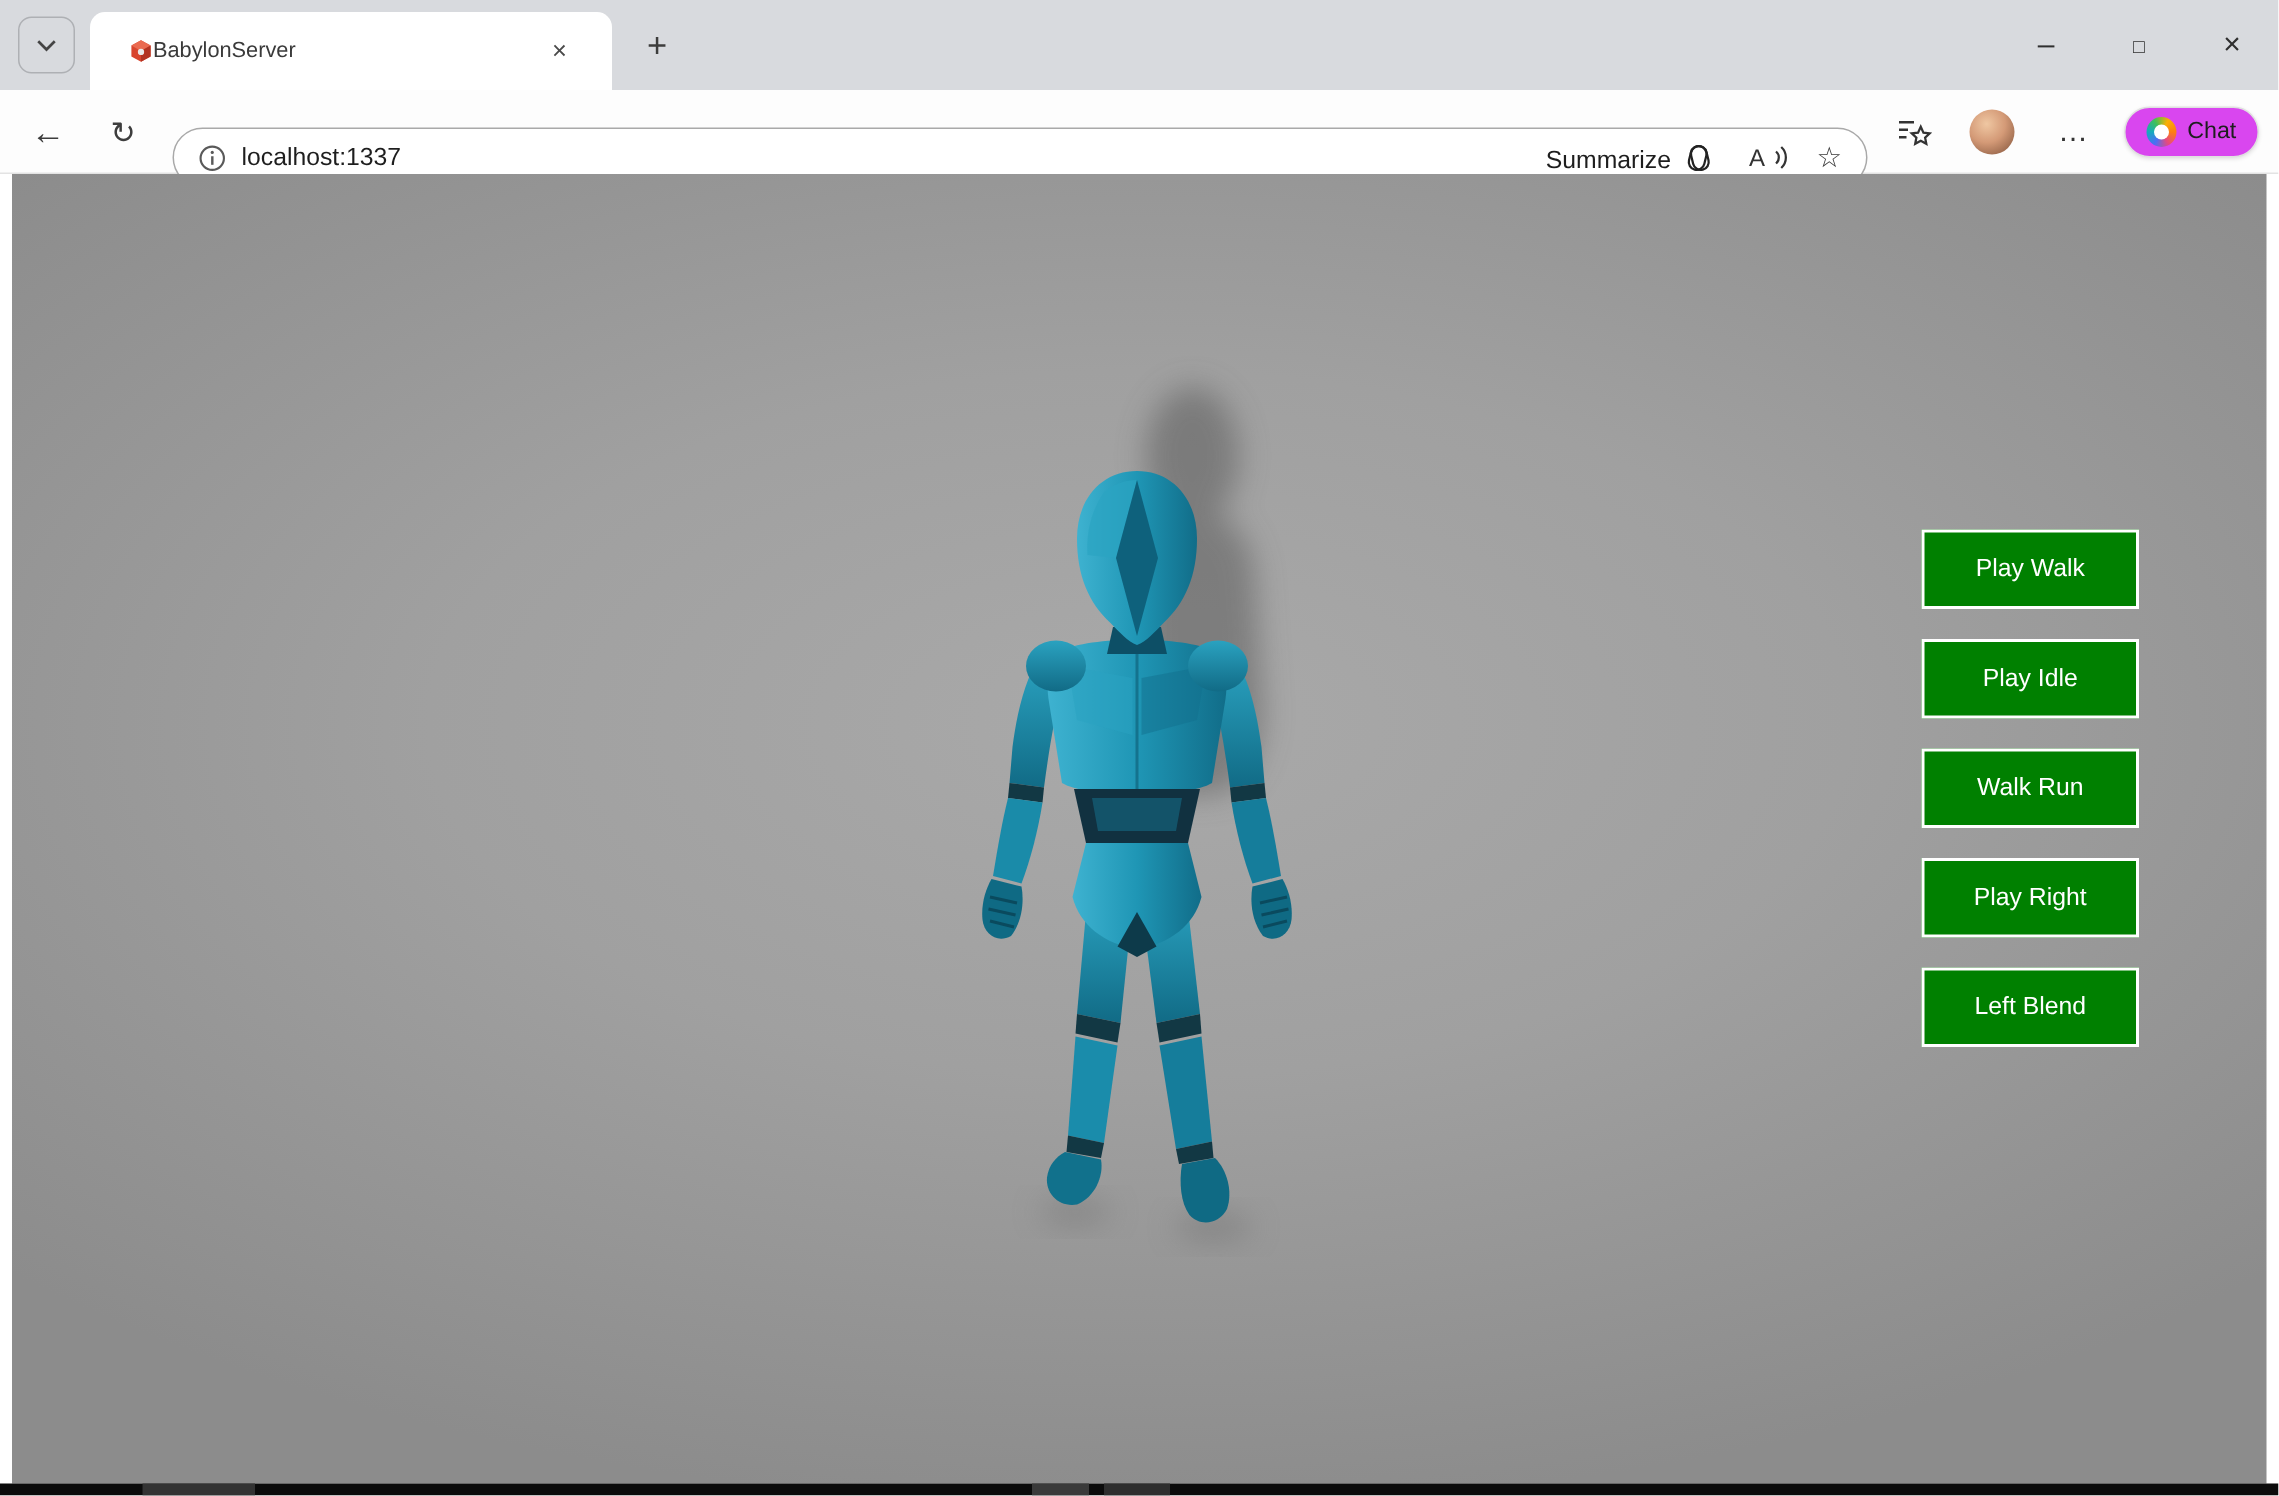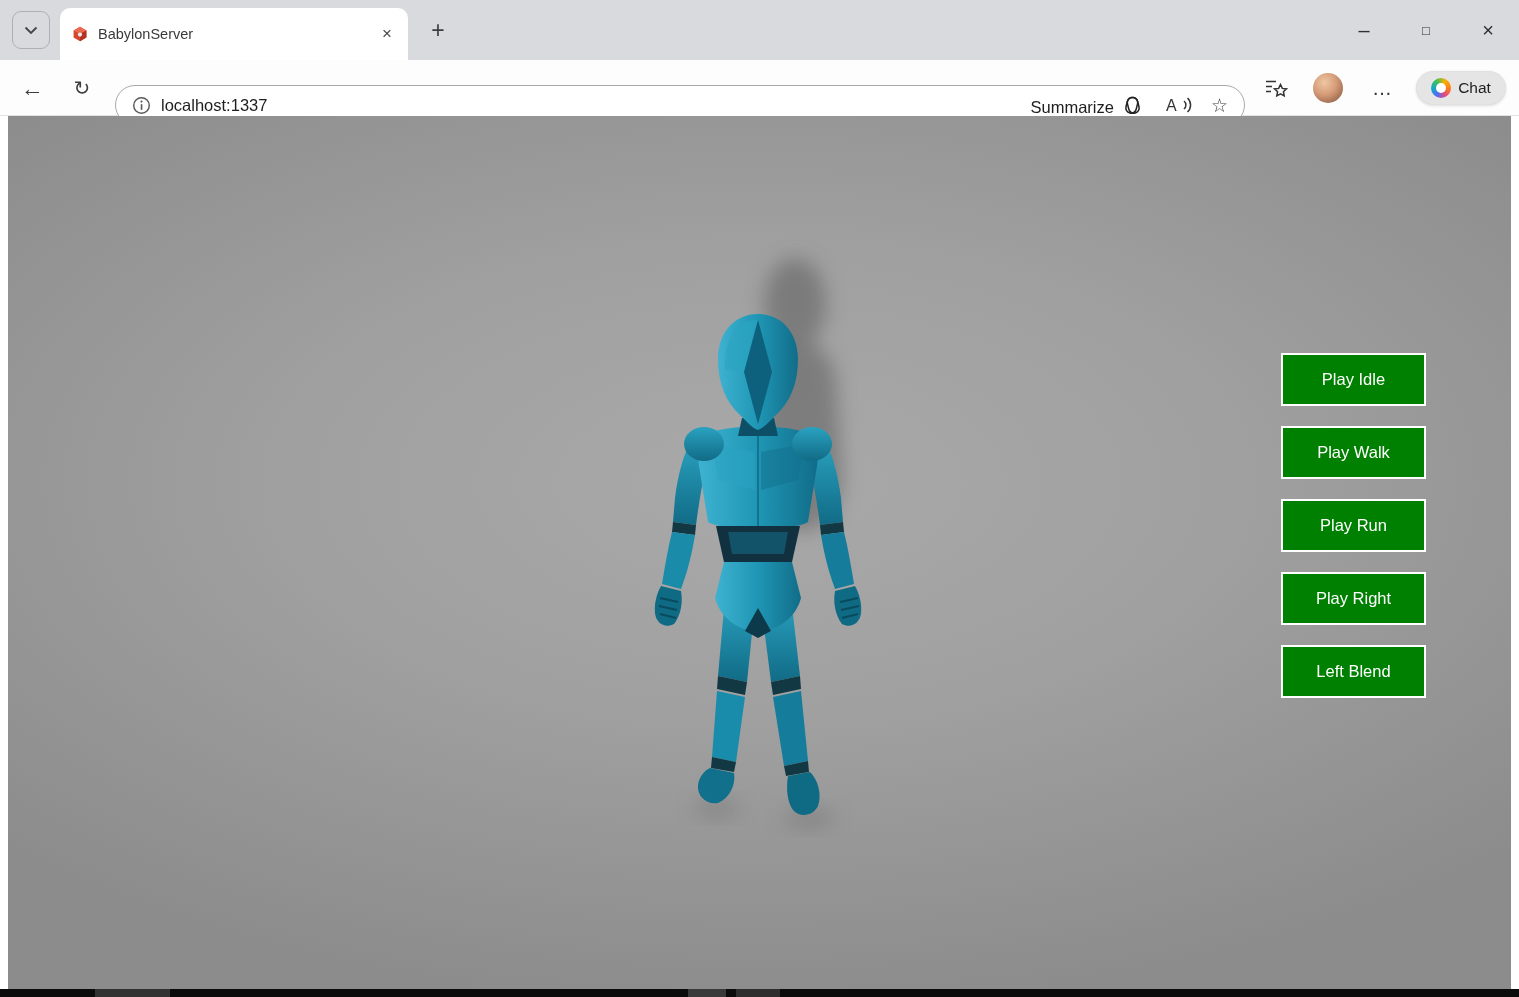--- a/index.html
+++ b/index.html
@@ -6,21 +6,21 @@
   html,body { width:1519px; height:997px; overflow:hidden; background:#fff;
               font-family:"Liberation Sans", sans-serif; }
   .root { position:relative; width:1519px; height:997px; background:#fff; }
 
   
   .tabstrip { position:absolute; top:0; left:0; right:0; height:60px; background:#d8dade; }
   .tab-dropdown { position:absolute; left:12px; top:11px; width:38px; height:38px;
                   border:1px solid #aeb0b4; border-radius:9px; display:flex;
                   align-items:center; justify-content:center; cursor:pointer; }
   .tab { position:absolute; left:60px; top:8px; width:348px; height:52px; background:#fff;
-         border-radius:10px 10px 0 0; display:flex; align-items:center; padding:0 12px; gap:10px; }
+         border-radius:10px 10px 0 0; display:flex; align-items:center; padding:0 26px; }
   .tab-title { font-size:14.5px; color:#3a3a3a; flex:1; white-space:nowrap; overflow:hidden; }
   .tab-close { font-size:17px; color:#4a4a4a; cursor:pointer; padding:0 4px; }
   .new-tab { position:absolute; left:424px; top:16px; width:28px; height:28px; font-size:23px;
              color:#3c3c3c; display:flex; align-items:center; justify-content:center; cursor:pointer; }
   .win-controls { position:absolute; right:0; top:0; height:60px; display:flex; }
   .win-btn { width:62px; height:60px; display:flex; align-items:center; justify-content:center;
              color:#2f2f2f; cursor:pointer; }
   .win-btn.min { font-size:20px; }
   .win-btn.max { font-size:13px; }
   .win-btn.cls { font-size:20px; }
@@ -40,21 +40,21 @@
   .summarize { display:flex; align-items:flex-end; gap:7px; font-size:16.5px; color:#1e1e1e;
                cursor:pointer; margin-right:22px; }
   .read-aloud { margin-right:18px; cursor:pointer; }
   .star { font-size:19px; color:#3a3a3a; cursor:pointer; }
   .fav-hub { position:absolute; left:1264px; top:17px; cursor:pointer; }
   .avatar { position:absolute; left:1313px; top:13px; width:30px; height:30px; border-radius:50%;
             cursor:pointer;
             background:radial-gradient(circle at 38% 32%, #efc7a2 0%, #d49a77 45%, #9c6a4e 80%, #6e4734 100%); }
   .more { position:absolute; left:1368px; top:0; height:56px; width:28px; display:flex;
           align-items:center; justify-content:center; font-size:20px; color:#333; cursor:pointer; }
-  .chat-pill { position:absolute; left:1416px; top:11px; width:90px; height:34px; background:#e5e5e5;
+  .chat-pill { position:absolute; left:1416px; top:11px; width:90px; height:34px; background:#d946ef;
                border:1px solid #e0e0e0; border-radius:17px; box-shadow:0 1px 3px rgba(0,0,0,.12);
                display:flex; align-items:center; justify-content:center; gap:7px; cursor:pointer;
                font-size:15.5px; color:#1e1e1e; }
   .copilot-dot { width:20px; height:20px; border-radius:50%;
                  background:conic-gradient(from 210deg, #4c6ef5, #15aabf, #40c057, #fab005,
                             #fd7e14, #e64980, #4c6ef5); position:relative; }
   .copilot-dot::after { content:""; position:absolute; left:5px; top:5px; width:10px; height:10px;
                         border-radius:50%; background:#fff; }
 
   
@@ -207,23 +207,23 @@
 
         <path d="M130,186 L162,186 L166,204 L126,204 Z" fill="#0d4f66"></path>
         <path d="M146,82 C170,82 186,101 186,127 C186,152 178,170 164,183 C158,189 152,196 146,198 C140,196 134,189 128,183 C114,170 106,152 106,127 C106,101 122,82 146,82 Z" fill="url(#rg-body)"></path>
         <path d="M124,96 C116,108 112,122 113,138 L132,140 L146,88 C138,88 130,91 124,96 Z" fill="#2ba4c2" opacity="0.7"></path>
         <path d="M146,88 L160,140 L146,192 L132,140 Z" fill="#0e617c"></path>
       </g>
     </svg>
   </div>
 
   <div class="btn-stack">
+    <button class="play-btn">Play Walk</button>
     <button class="play-btn">Play Idle</button>
-    <button class="play-btn">Play Walk</button>
-    <button class="play-btn">Play Run</button>
+    <button class="play-btn">Walk Run</button>
     <button class="play-btn">Play Right</button>
     <button class="play-btn">Left Blend</button>
   </div>
 
   <div class="sliver">
     <div class="seg s1"></div>
     <div class="seg s2"></div>
     <div class="seg s3"></div>
   </div>
 

